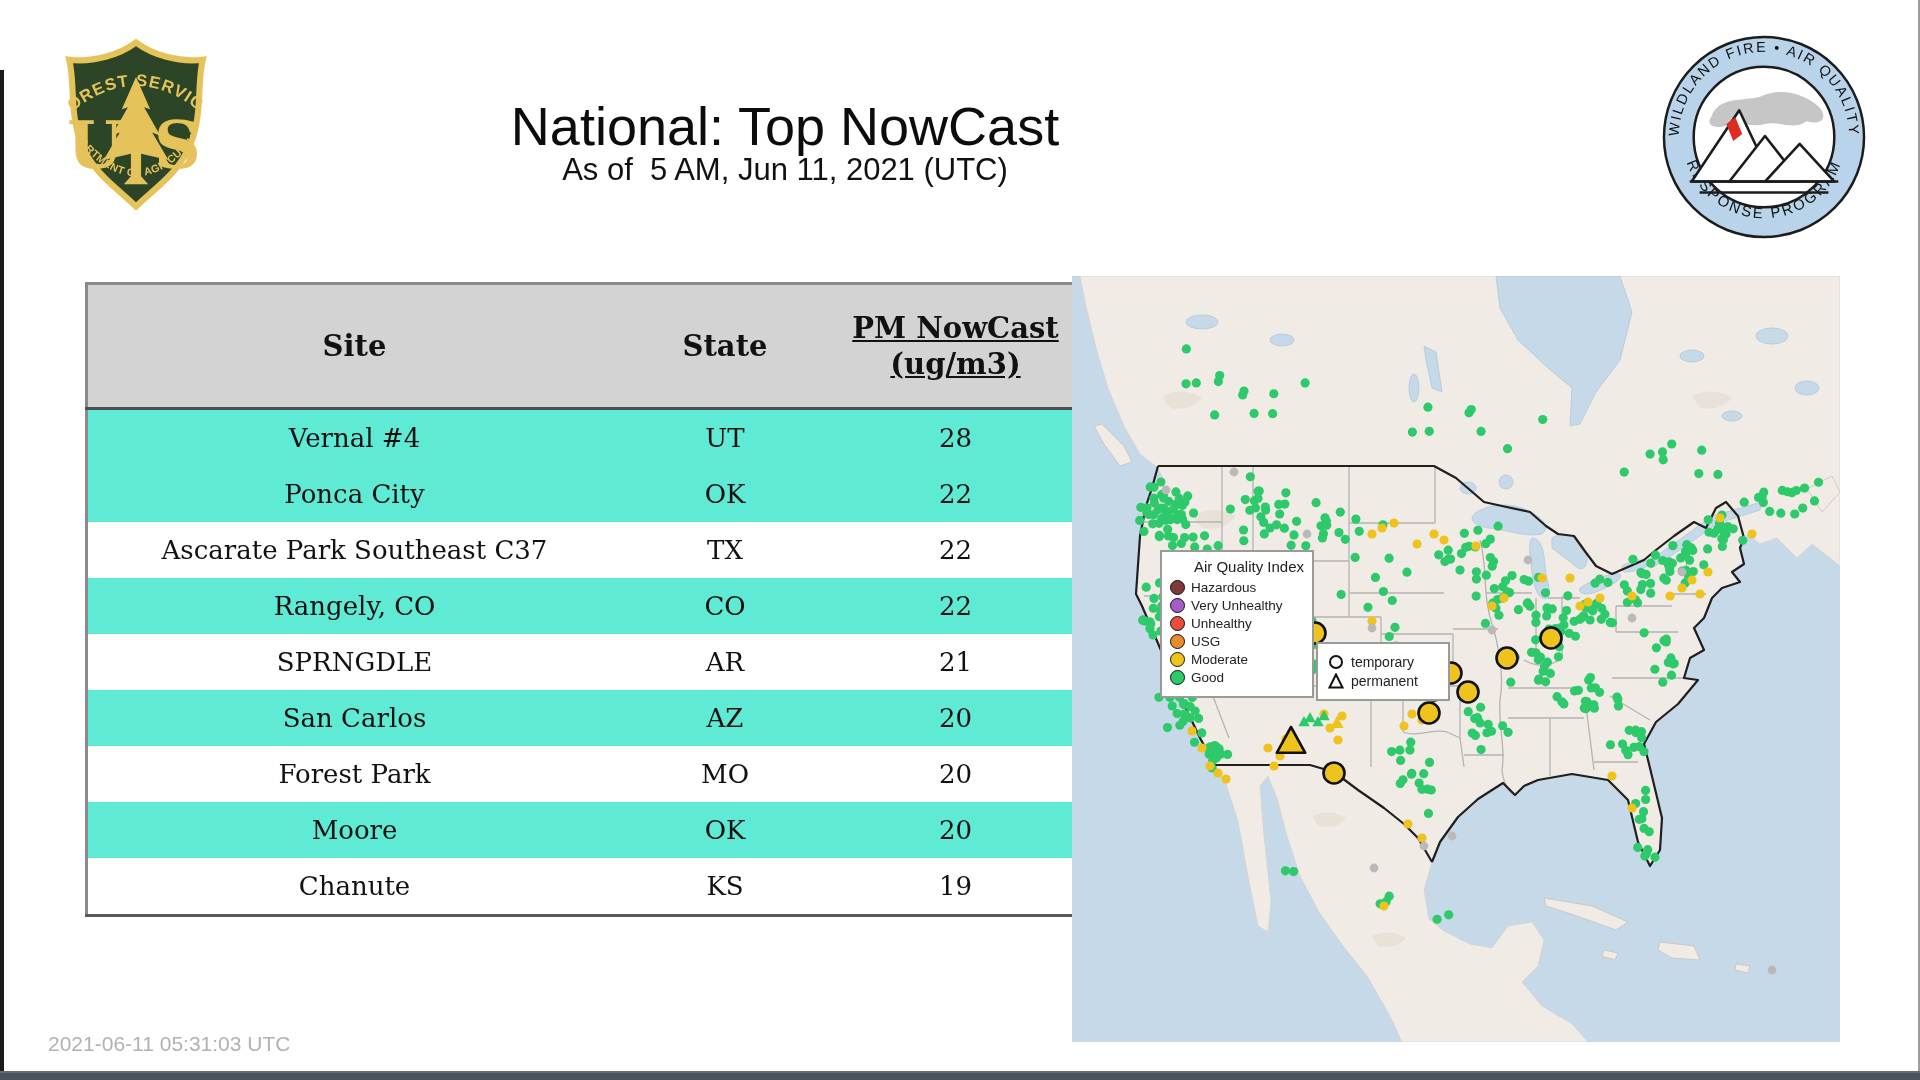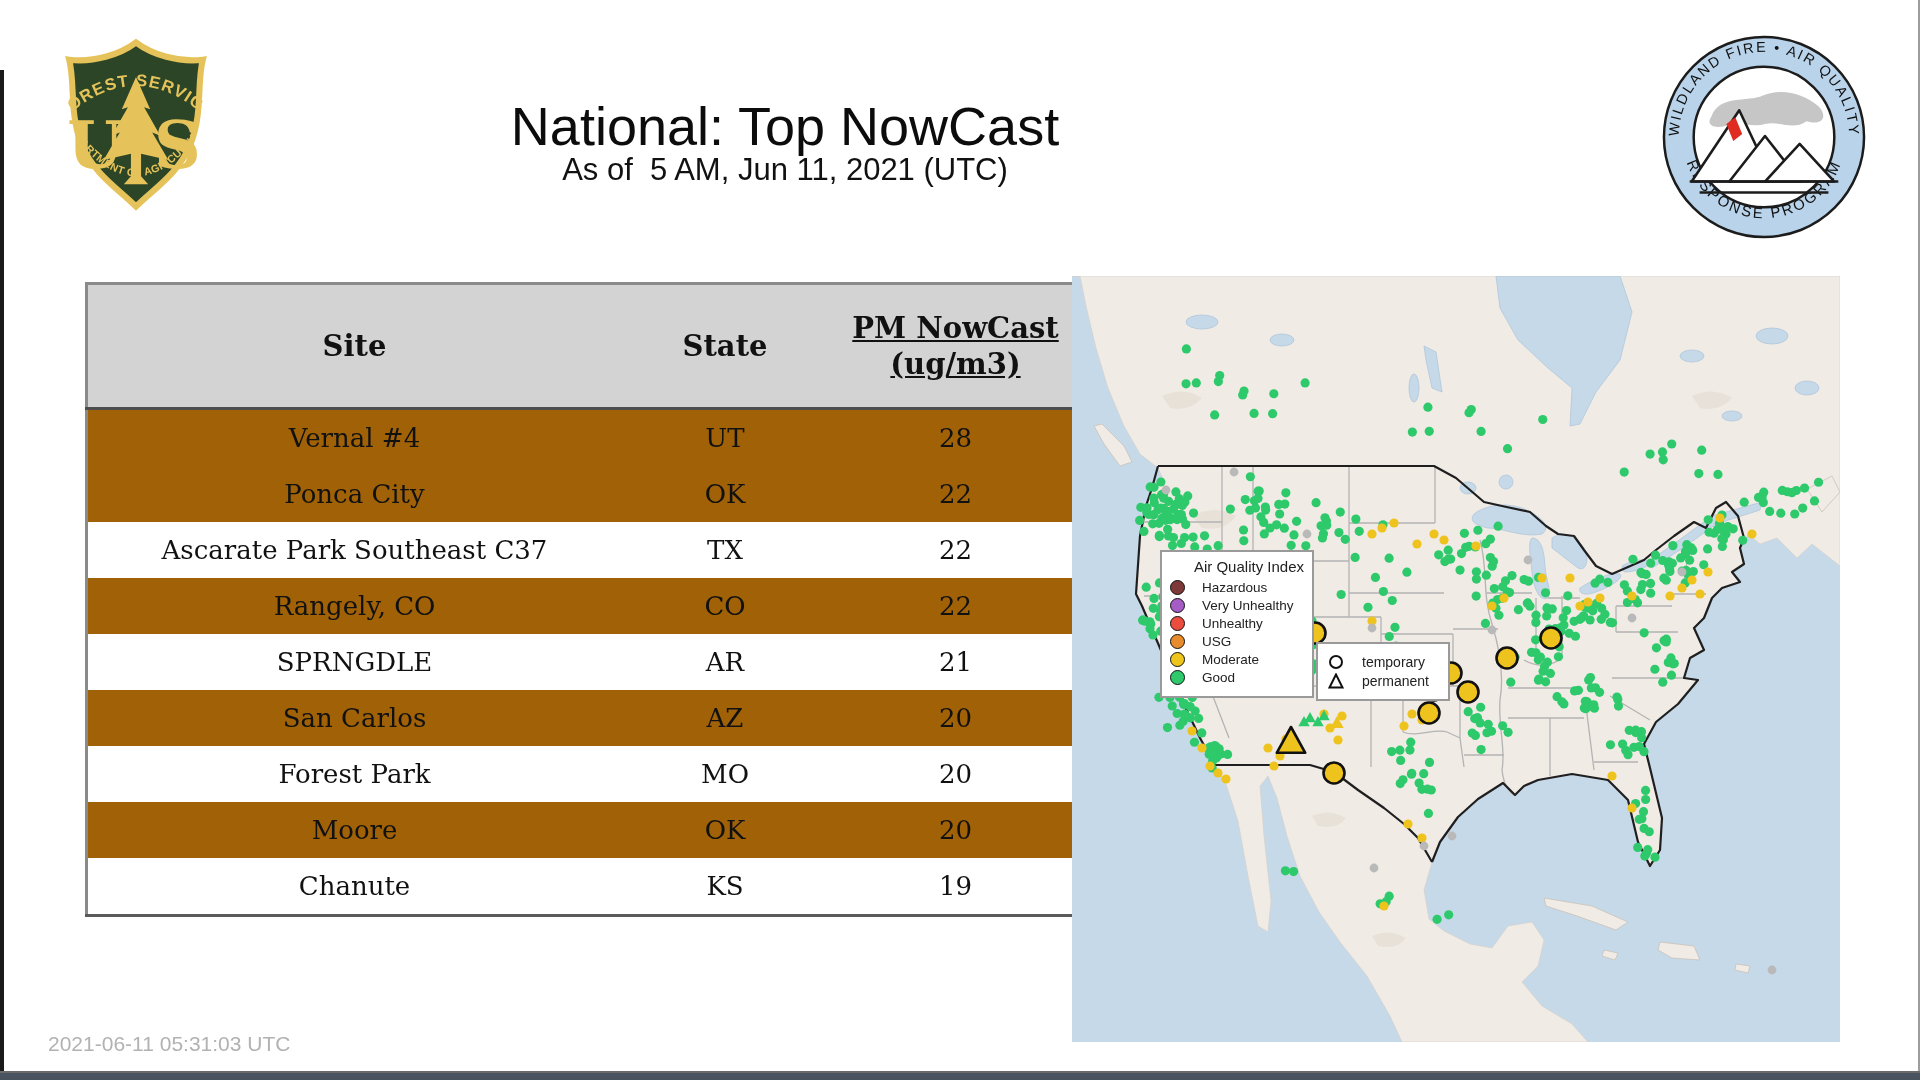--- a/index.html
+++ b/index.html
@@ -7,32 +7,32 @@
   .abs{position:absolute;}
   
   #page-title{left:230px;top:52px;width:1110px;text-align:center;font-size:54px;color:#0c0c0c;letter-spacing:0px;margin-top:43px;}
   #page-subtitle{left:230px;top:152px;width:1110px;text-align:center;font-size:31px;color:#111;white-space:pre;}
   
   #nowcast-table{left:85px;top:282px;width:910px;border:3px solid #8a8a8a;border-bottom:3px solid #5a5a5a;
     border-collapse:collapse;font-family:"DejaVu Serif","Liberation Serif",serif;table-layout:fixed;}
   #nowcast-table th{background:#d3d3d3;font-size:29px;font-weight:bold;color:#111;height:122px;
     text-align:center;vertical-align:middle;border-bottom:3px solid #4d4d4d;padding:0 14px;line-height:1.25;}
   #nowcast-table td{font-size:26px;color:#111;height:56px;text-align:center;vertical-align:middle;padding:0 6px;}
-  #nowcast-table tr.odd td{background:#a16207;text-align:center;}
+  #nowcast-table tr.odd td{background:#5eead4;text-align:center;}
   #nowcast-table tr.even td{background:#ffffff;}
   #nowcast-table th:nth-child(1){width:505px;}
   #nowcast-table th:nth-child(2){width:180px;}
   #nowcast-table th:nth-child(3){width:225px;text-decoration:underline;}
   
   #map-wrap{left:1072px;top:276px;width:768px;height:766px;}
   #map-wrap svg{display:block;}
   .map-legend{position:absolute;background:#fff;border:2px solid #9a9a9a;box-shadow:0 0 0 1px #fff inset;}
   #aqi-legend{left:88px;top:274px;width:134px;padding:6px 8px 8px 8px;}
   #aqi-legend .lg-title{font-size:15px;color:#222;text-align:right;margin-bottom:5px;}
-  .lg-item{display:flex;align-items:center;gap:17px;margin:3px 0;}
+  .lg-item{display:flex;align-items:center;gap:6px;margin:3px 0;}
   .lg-swatch{width:15px;height:15px;border-radius:50%;border:1.7px solid #111;flex:0 0 auto;box-sizing:border-box;}
   .lg-label{font-size:13.5px;color:#222;white-space:nowrap;}
   #shape-legend{left:244px;top:366px;width:112px;padding:7px 9px;}
   #shape-legend .lg-label{font-size:14px;}
   
   #timestamp{left:48px;top:1032px;font-size:21px;color:#b2b2b2;}
   #edge-left{left:0;top:70px;bottom:0;width:4px;background:#1a1a1a;}
   #edge-right{right:0;top:0;bottom:0;width:2px;background:#9d9d9d;}
   #edge-bottom{left:0;bottom:0;width:100%;height:7px;background:#49525f;border-top:2px solid #6a6a6a;}
   #fs-logo{left:55px;top:36px;}

